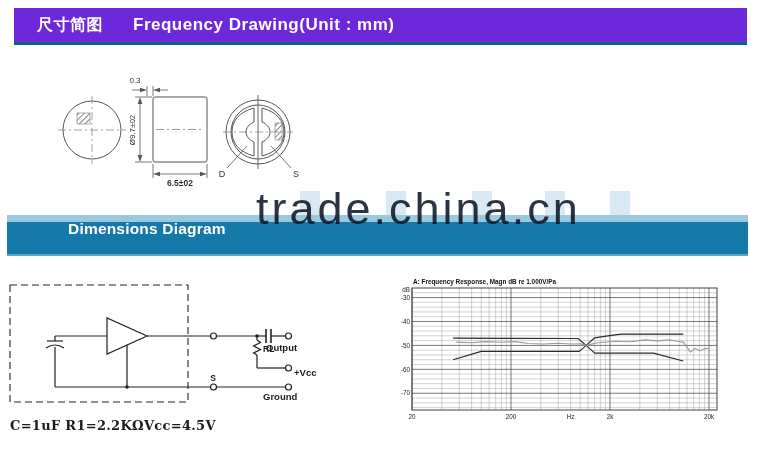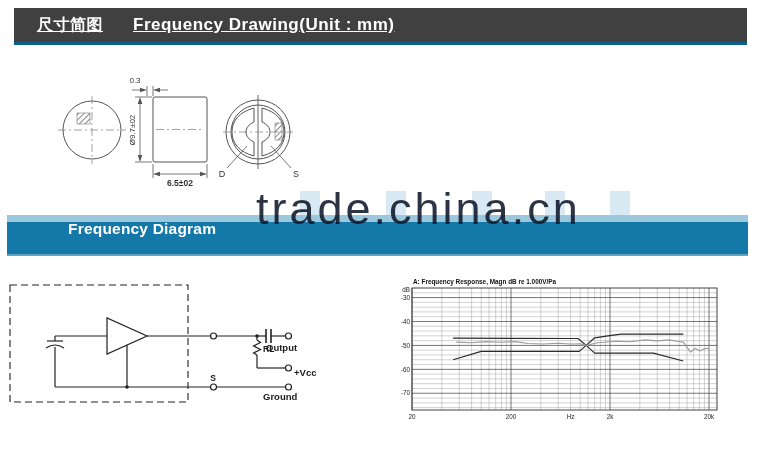--- a/index.html
+++ b/index.html
@@ -1,21 +1,21 @@
 <!DOCTYPE html>
 <html><head>
 <meta charset="utf-8">
 <style>
   html,body{margin:0;padding:0;background:#e9e9e9;}
   #page{position:relative;width:761px;height:451px;background:#fff;overflow:hidden;
         font-family:"Liberation Sans",sans-serif;box-shadow:0 0 4px rgba(0,0,0,.25);}
   
-  .topbar{position:absolute;left:14px;top:8px;width:733px;height:37px;background:#404040;
+  .topbar{position:absolute;left:14px;top:8px;width:733px;height:37px;background:#6d28d9;
           border-bottom:3px solid #0d5f8c;display:flex;align-items:center;padding-left:23px;
-          box-sizing:border-box;color:#fff;font-weight:bold;font-size:17px;letter-spacing:.5px;text-decoration:underline;}
+          box-sizing:border-box;color:#fff;font-weight:bold;font-size:17px;letter-spacing:.5px;}
   .topbar .zh{margin-right:30px;font-size:16px;}
   
   .band{position:absolute;left:7px;top:215px;width:741px;height:41px;
         background:linear-gradient(180deg,#9cc8dd 0%,#9cc8dd 16%,#1478a8 16%,#1478a8 95%,#5da5c6 95%);}
   .band .col{position:absolute;top:5px;line-height:1.12;}
   .band .col.left{left:61px;}
   .band .col.right{left:376px;}
   .band .zh{font-size:12.5px;font-weight:bold;color:#d9e9f2;opacity:.85;}
   .band .en{font-size:15.5px;font-weight:bold;color:#fff;letter-spacing:.2px;}
   
@@ -102,21 +102,21 @@
   </svg>
 
   <div class="wm-box" style="left:300px"></div>
   <div class="wm-box" style="left:386px"></div>
   <div class="wm-box" style="left:472px"></div>
   <div class="wm-box" style="left:545px"></div>
   <div class="wm-box" style="left:610px"></div>
 
   <div class="band">
     <div class="col left">
-      <div class="en">Frequency Diagram</div>
+      <div class="en">Dimensions Diagram</div>
     </div>
   </div>
 
   <div class="watermark">trade.china.cn</div>
 
   <svg id="sch-svg" width="380" height="160" viewBox="0 0 380 160">
     <g stroke="#222" fill="none" stroke-width="1.2">
       <rect x="10" y="17" width="178" height="117" stroke-dasharray="7 4" stroke-width="1.1"></rect>
 
       <g>
@@ -159,20 +159,21 @@
     <circle cx="127" cy="119" r="1.8" fill="#222"></circle>
     <g fill="#1b1b1b" font-family="DejaVu Serif,serif" font-weight="bold">
       <text x="266" y="83" font-size="9.5">Output</text>
       <text x="294" y="108" font-size="9.5">+Vcc</text>
       <text x="263" y="131.5" font-size="9.5">Ground</text>
       <text x="263" y="84" font-size="8.5">RL</text>
       <text x="213" y="113" font-size="8.5" text-anchor="middle">S</text>
     </g>
   </svg>
 
+  <div class="note">C=1uF R1=2.2KΩVcc=4.5V</div>
 
   <svg id="fr-chart" width="360" height="145" viewBox="0 0 360 145">
       <g stroke="#9a9a9a" stroke-width="0.45">
         <line x1="17" y1="17.784313725490197" x2="322" y2="17.784313725490197"></line>
         <line x1="17" y1="27.352941176470587" x2="322" y2="27.352941176470587"></line>
         <line x1="17" y1="32.13725490196079" x2="322" y2="32.13725490196079"></line>
         <line x1="17" y1="36.92156862745098" x2="322" y2="36.92156862745098"></line>
         <line x1="17" y1="41.705882352941174" x2="322" y2="41.705882352941174"></line>
         <line x1="17" y1="51.27450980392157" x2="322" y2="51.27450980392157"></line>
         <line x1="17" y1="56.05882352941177" x2="322" y2="56.05882352941177"></line>

